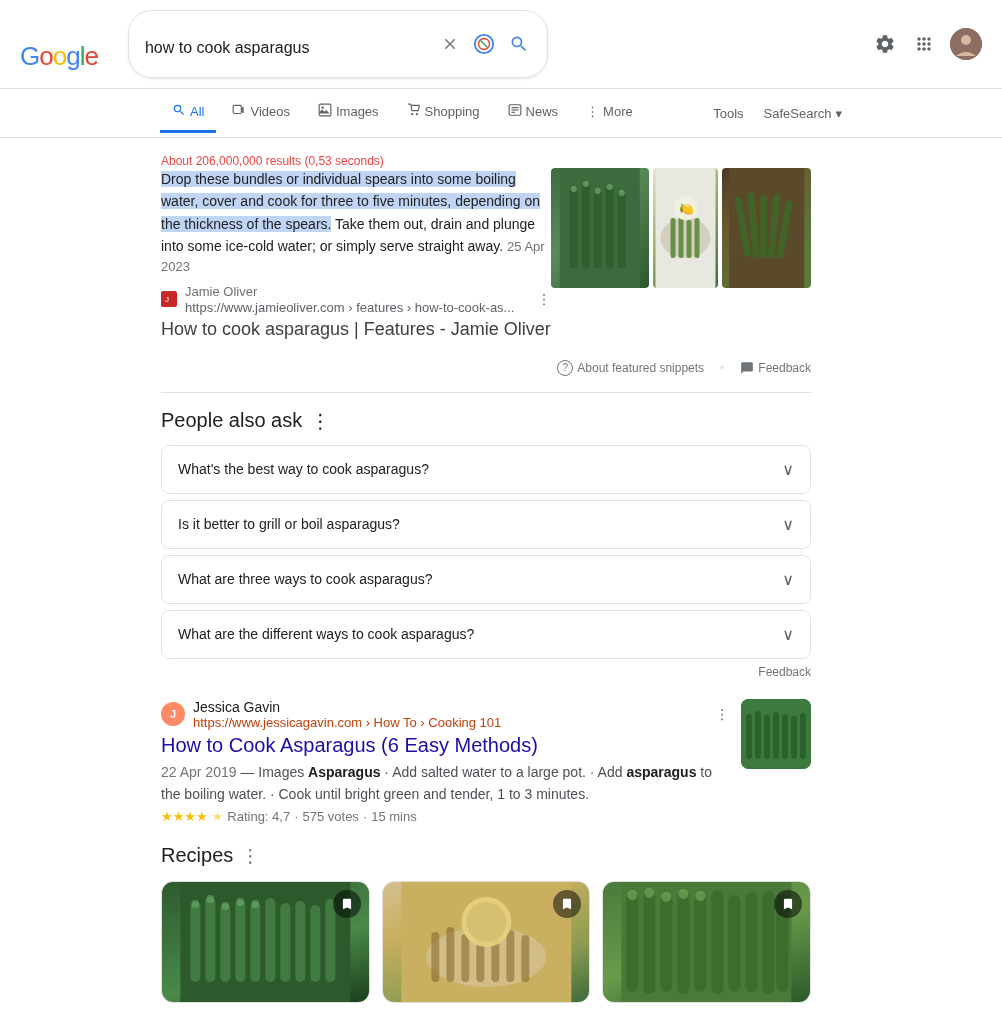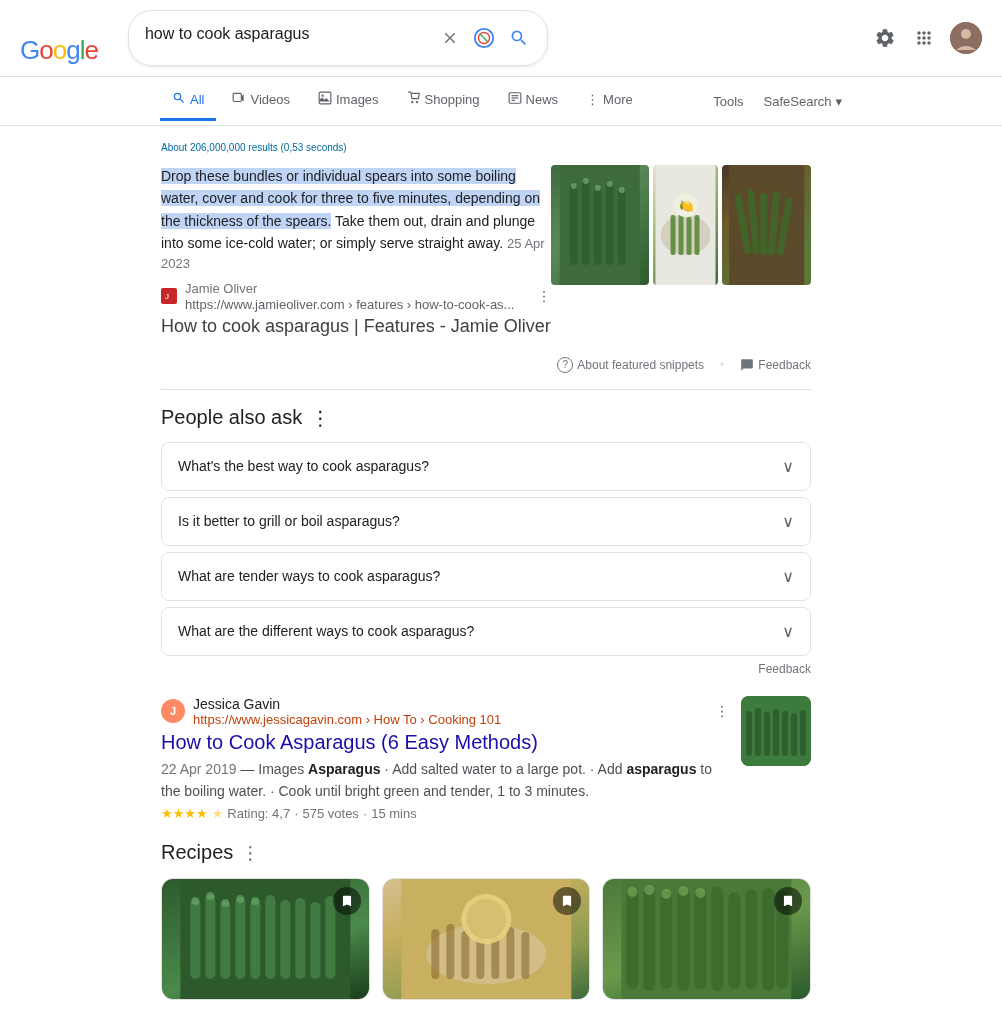--- a/index.html
+++ b/index.html
@@ -7,42 +7,42 @@
 
     
     .header { display: flex; align-items: center; padding: 10px 20px; gap: 20px; border-bottom: 1px solid #e0e0e0; }
     .logo { display: flex; align-items: center; margin-right: 10px; }
     .logo-text { font-size: 26px; font-weight: 500; letter-spacing: -1px; margin-top: 24px; }
     .logo-text .g-blue { color: #4285f4; }
     .logo-text .g-red { color: #ea4335; }
     .logo-text .g-yellow { color: #fbbc05; }
     .logo-text .g-green { color: #34a853; }
 
-    .search-bar { display: flex; align-items: flex-start; border: 1px solid #dfe1e5; border-radius: 24px; padding: 14px 16px; width: 420px; gap: 9px; box-shadow: 0 1px 3px rgba(0,0,0,0.1); }
+    .search-bar { display: flex; align-items: flex-end; border: 1px solid #dfe1e5; border-radius: 24px; padding: 20px 16px; width: 420px; gap: 9px; box-shadow: 0 1px 3px rgba(0,0,0,0.1); }
     .search-input { border: none; outline: none; flex: 1; font-size: 16px; color: #202124; }
     .search-bar-icons { display: flex; align-items: center; gap: 10px; }
     .icon-btn { background: none; border: none; cursor: pointer; display: flex; align-items: center; padding: 2px; }
 
     .header-right { margin-left: auto; display: flex; align-items: center; gap: 14px; }
     .avatar { width: 32px; height: 32px; border-radius: 50%; background: #8a6a50; display: flex; align-items: center; justify-content: center; overflow: hidden; }
 
     
     .nav-tabs { display: flex; align-items: center; padding: 4px 160px; gap: 4px; border-bottom: 1px solid #e0e0e0; }
     .nav-tab { display: flex; align-items: center; gap: 4px; padding: 10px 12px; cursor: pointer; color: #5f6368; font-size: 13px; border-bottom: 3px solid transparent; text-decoration: none; white-space: nowrap; }
     .nav-tab.active { color: #1a73e8; border-bottom: 3px solid #1a73e8; }
     .nav-right { margin-left: auto; display: flex; align-items: center; gap: 8px; }
     .tools-btn { color: #5f6368; font-size: 13px; cursor: pointer; padding: 10px 12px; }
     .safesearch { display: flex; align-items: center; gap: 4px; color: #5f6368; font-size: 13px; cursor: pointer; }
 
     
     .main { display: flex; max-width: 1000px; margin: 0 auto; padding: 0 160px; }
     .content { flex: 1; max-width: 650px; padding-top: 16px; }
 
     
-    .results-count { font-size: 10px; color: #0369a1; margin-bottom: 12px; }
+    .results-count { font-size: 12px; color: #ef4444; }
 
     
     .featured-snippet { display: flex; margin-bottom: 20px; }
     .snippet-text-area { flex: 1; }
     .snippet-highlighted { background: #c0d5f5; line-height: 1.6; font-size: 14px; display: inline; }
     .snippet-normal { font-size: 14px; line-height: 1.6; color: #202124; }
     .snippet-date { color: #70757a; font-size: 13px; margin-left: 4px; }
     .snippet-img { flex: 1; height: 120px; background: #4a7c59; border-radius: 4px; overflow: hidden; }
 
     
@@ -317,21 +317,21 @@
         </div>
       </div>
       <div class="paa-item">
         <div class="paa-question">
           <span>Is it better to grill or boil asparagus?</span>
           <span class="paa-chevron">∨</span>
         </div>
       </div>
       <div class="paa-item">
         <div class="paa-question">
-          <span>What are tender ways to cook asparagus?</span>
+          <span>What are three ways to cook asparagus?</span>
           <span class="paa-chevron">∨</span>
         </div>
       </div>
       <div class="paa-item">
         <div class="paa-question">
           <span>What are the different ways to cook asparagus?</span>
           <span class="paa-chevron">∨</span>
         </div>
       </div>
 

